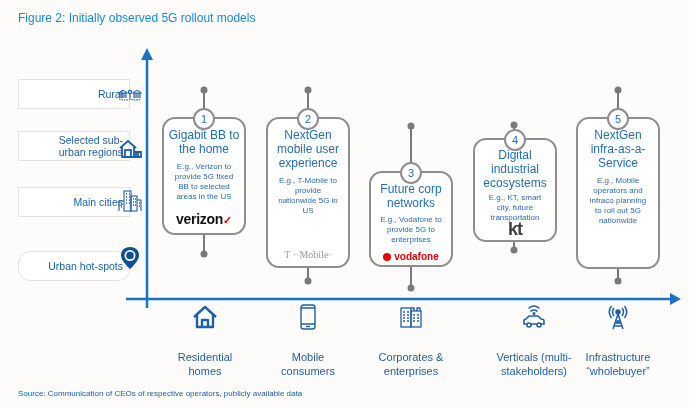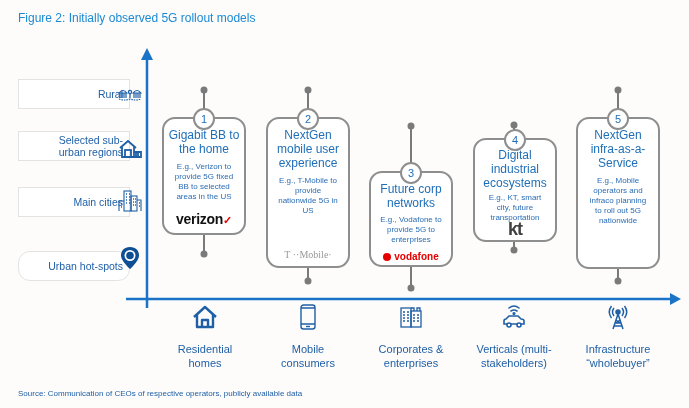--- a/index.html
+++ b/index.html
@@ -23,21 +23,21 @@
   .card .num {
     position: absolute; top: -11px; left: 50%; transform: translateX(-50%);
     width: 18px; height: 18px; border: 2px solid #8e8e8e; border-radius: 50%; background: #fff;
     font-size: 11px; line-height: 18px; color: #1f6fb8; box-sizing: content-box;
   }
   .card .ctitle { font-size: 12px; line-height: 14px; margin-top: 9px; padding: 0 4px; color: #1f6fb8; }
   .card .cdesc { font-size: 8px; line-height: 10px; margin-top: 6px; padding: 0 8px; color: #2a6db5; }
   .card .logo { position: absolute; left: 0; right: 0; bottom: 6px; text-align: center; }
   .xcat { position: absolute; top: 304px; width: 100px; text-align: center; }
   .xcat .xicon { width: 26px; height: 26px; margin: 0 auto; display: block; }
-  .xcat .xlabel { font-size: 11px; line-height: 14px; margin-top: 12px; color: #1f5fa6; }
+  .xcat .xlabel { font-size: 11px; line-height: 14px; margin-top: 20px; color: #1f5fa6; }
 </style>
 </head>
 <body>
 
 <div class="title">Figure 2: Initially observed 5G rollout models</div>
 
 <svg class="axis-svg" viewBox="0 0 689 408">
   <defs>
     <marker id="dot" markerWidth="6" markerHeight="6" refX="3" refY="3">
         <circle cx="3" cy="3" r="2" fill="#7a7a7a"></circle>
@@ -180,21 +180,21 @@
   <svg class="xicon" viewBox="0 0 26 26">
     <g fill="none" stroke="#1f5fa6" stroke-width="1.3">
         <rect x="3" y="4" width="10" height="19"></rect>
         <rect x="13" y="7" width="10" height="16"></rect>
         <path d="M13 4 H16 V7 M19 7 V4 H22 V7"></path>
     <path d="M5 8h2 M9 8h2 M5 11h2 M9 11h2 M5 14h2 M9 14h2 M5 17h2 M9 17h2 M15 11h2 M19 11h2 M15 14h2 M19 14h2 M15 17h2 M19 17h2" stroke-width="1.6"></path>
       </g>
   </svg>
   <div class="xlabel"><span>Corporates &amp;</span><br><span>enterprises</span></div>
 </div>
-<div class="xcat" style="left:464px;">
+<div class="xcat" style="left:484px;">
   <svg class="xicon" viewBox="0 0 26 26">
     <g fill="none" stroke="#1f5fa6" stroke-width="1.6" stroke-linecap="round">
         <path d="M8 4 Q13 0 18 4"></path>
         <path d="M10 7 Q13 5 16 7"></path>
         <circle cx="13" cy="9.5" r="0.8" fill="#1f5fa6"></circle>
     <path d="M3 20 V17 Q3 15 5 15 L8 12 H17 L20 15 Q23 15 23 17 V20 Z"></path>
         <circle cx="8" cy="21" r="2" fill="#fff"></circle>
         <circle cx="18" cy="21" r="2" fill="#fff"></circle>
       </g>
   </svg>

